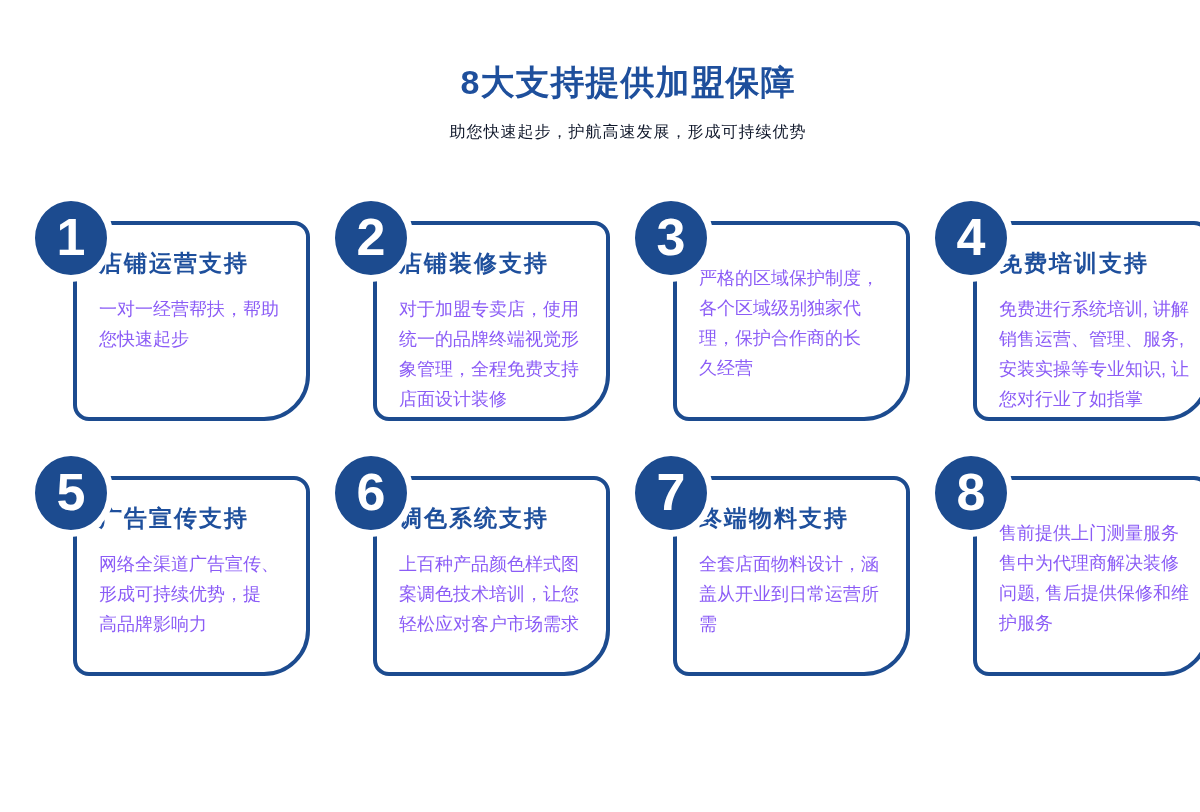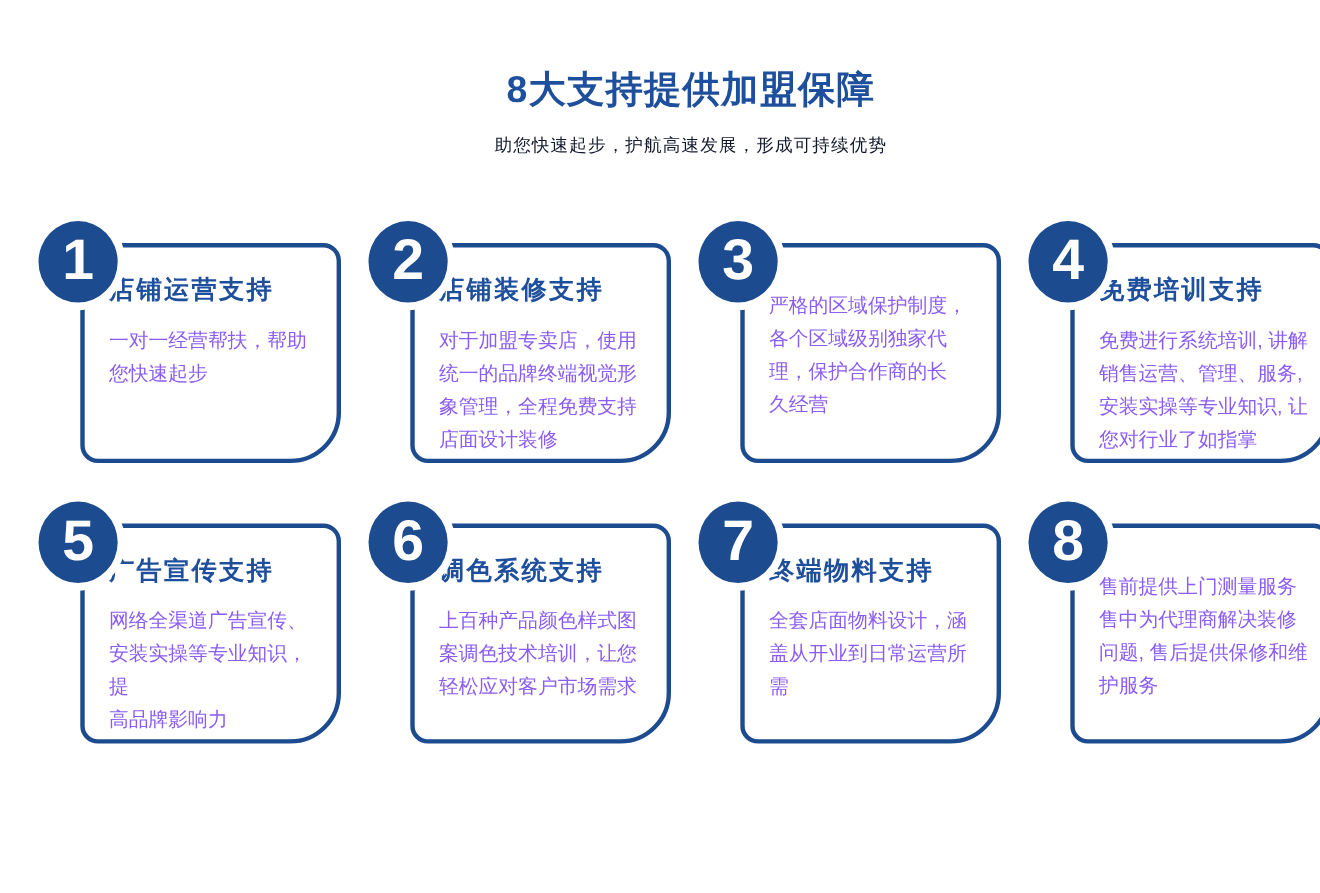--- a/index.html
+++ b/index.html
@@ -143,21 +143,21 @@
 安装实操等专业知识, 让
 您对行业了如指掌</div>
       </div>
     </div>
 
     <div class="cell">
       <div class="num-circle">5</div>
       <div class="card">
         <div class="card-title">广告宣传支持</div>
         <div class="card-body">网络全渠道广告宣传、
-安装实操等专业知识，提
+形成可持续优势，提
 高品牌影响力</div>
       </div>
     </div>
 
     <div class="cell">
       <div class="num-circle">6</div>
       <div class="card">
         <div class="card-title">调色系统支持</div>
         <div class="card-body">上百种产品颜色样式图
 案调色技术培训，让您

